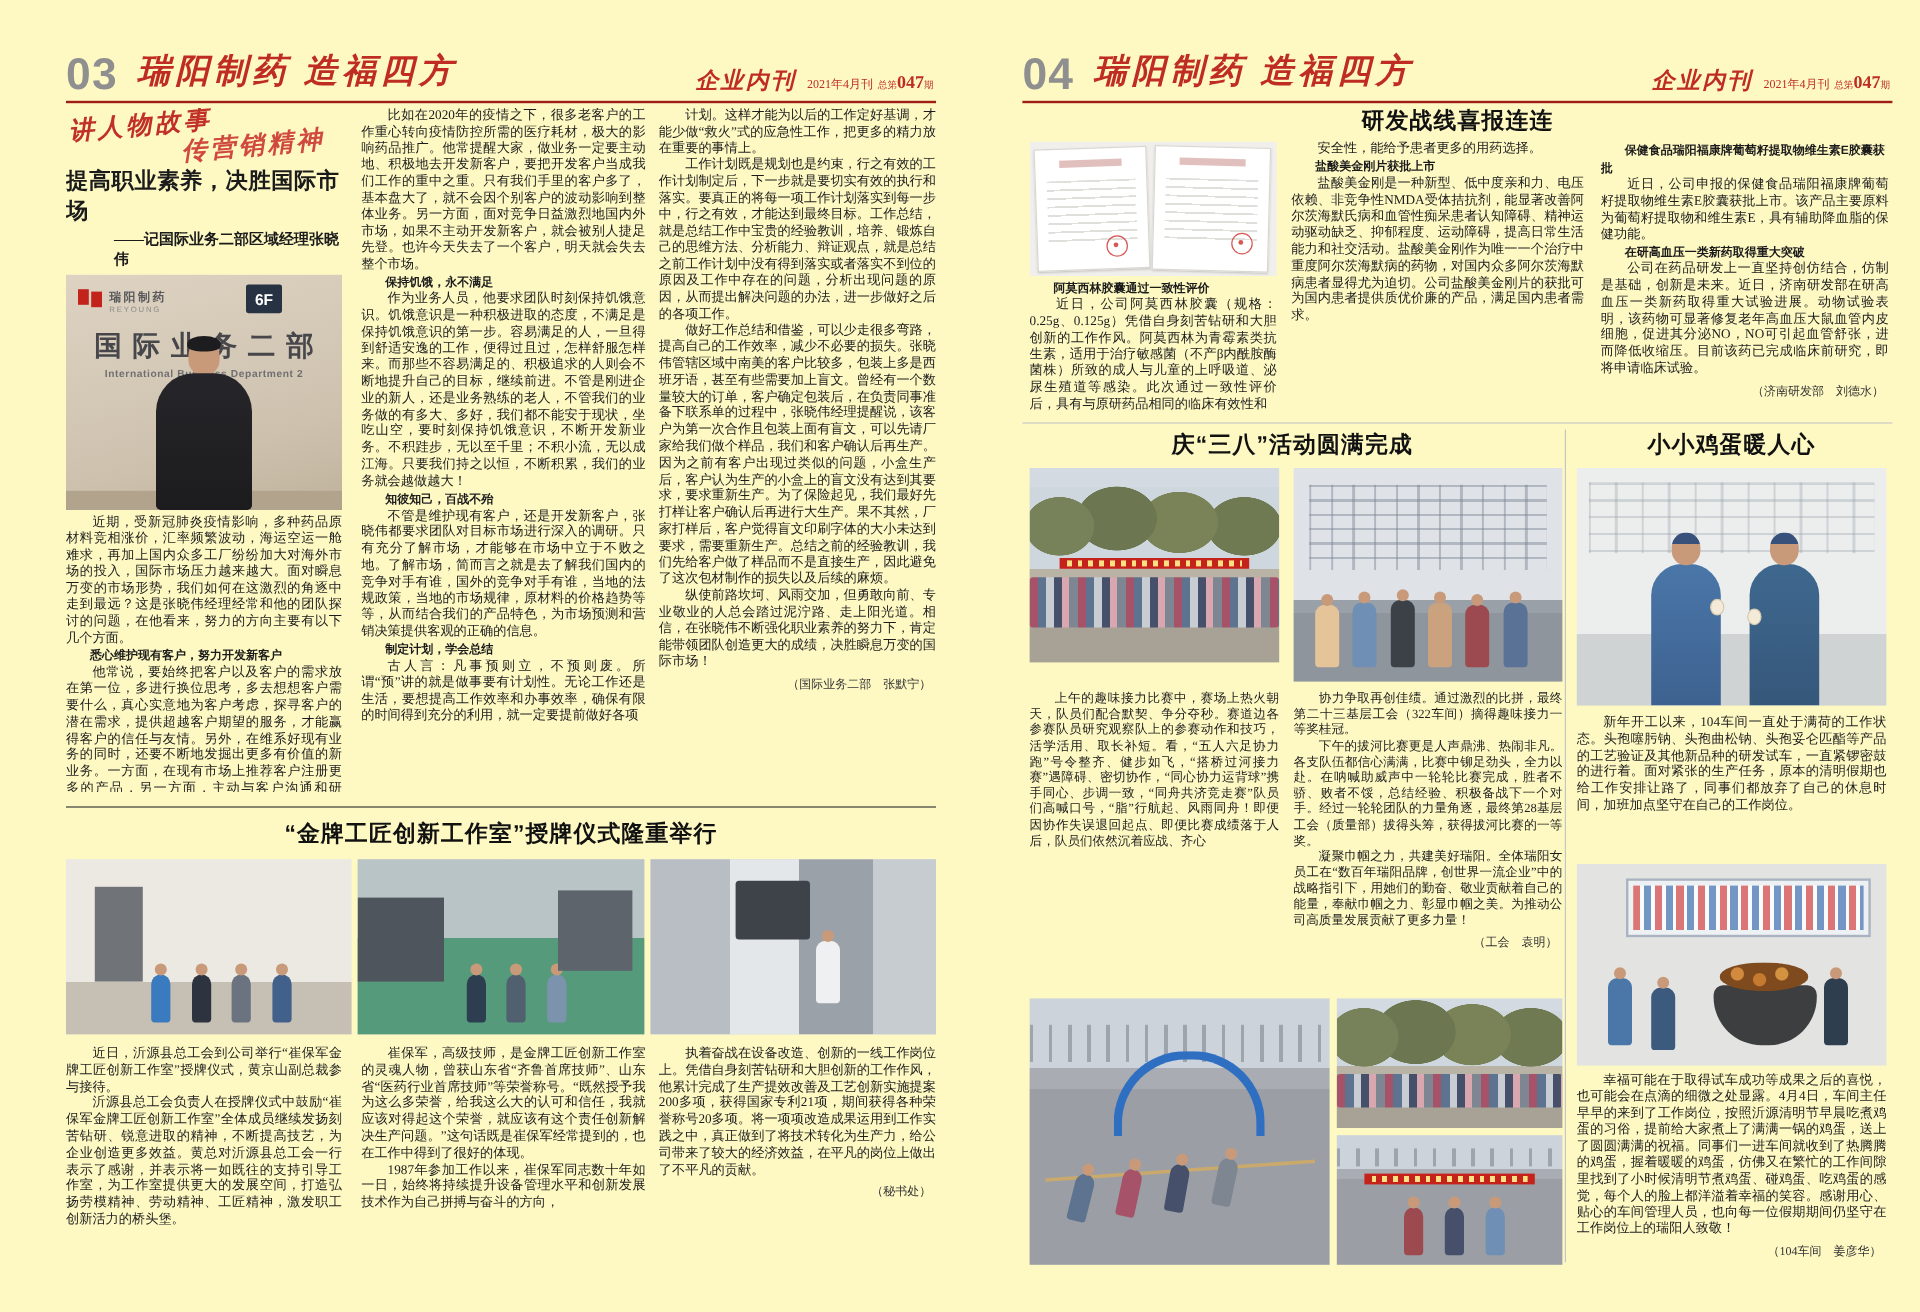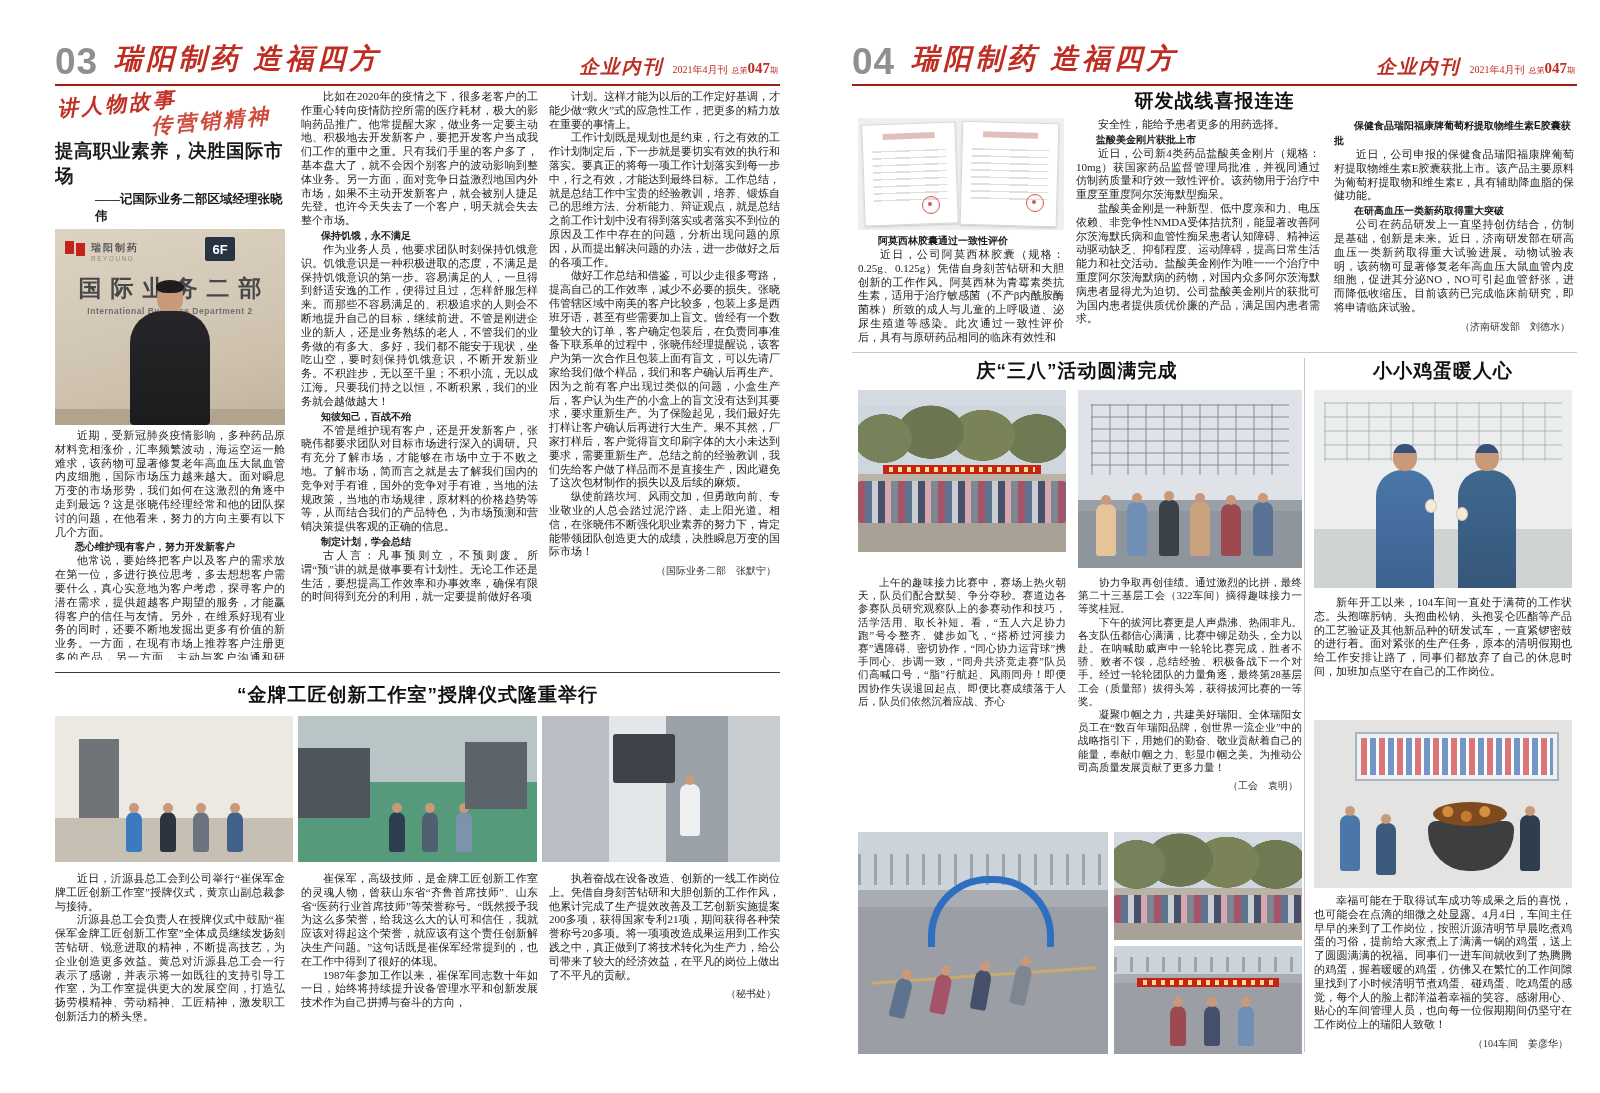--- a/index.html
+++ b/index.html
@@ -1,16 +1,16 @@
 <!DOCTYPE html>
 <html><head>
 <meta charset="utf-8">
 <style>
   html,body{margin:0;padding:0;background:#e8e8e8;}
-  .sheet{position:relative;width:1600px;height:1093px;background:#ffffff;overflow:hidden;
+  .sheet{position:relative;width:1600px;height:1093px;background:#fef9c3;overflow:hidden;
          font-family:"Liberation Serif","DejaVu Serif",serif;color:#1b1b1b;}
   .page{position:absolute;top:40px;width:725px;height:1020px;}
   .p03{left:55px;} .p04{left:852px;}
 
   
   .mh{position:relative;height:44px;border-bottom:2.5px solid #9e1d15;}
   .mh-num{font:bold 37px "Liberation Sans","DejaVu Sans",sans-serif;color:#8f8f8f;letter-spacing:1px;line-height:44px;}
   .mh-title{font-family:"Liberation Serif",serif;font-weight:bold;font-style:italic;font-size:28px;
             color:#bf2d22;margin-left:16px;letter-spacing:4px;vertical-align:6px;}
   .mh-issue{position:absolute;right:2px;bottom:4px;color:#bf2d22;white-space:nowrap;}
@@ -172,21 +172,21 @@
           </span>
         </div>
         <span class="floor">6F</span>
         <div class="sign-cn">国际业务二部</div>
         <div class="sign-en">International Business Department 2</div>
         <span class="floorband"></span>
         <span class="man-head"></span>
         <span class="man-body"></span>
       </div>
       <div class="flow" style="height:288px;overflow:hidden;margin-top:4px;">
-          <p class="bp">近期，受新冠肺炎疫情影响，多种药品原材料竞相涨价，汇率频繁波动，海运空运一舱难求，该药物可显著修复老年高血压大鼠血管内皮细胞，国际市场压力越来越大。面对瞬息万变的市场形势，我们如何在这激烈的角逐中走到最远？这是张晓伟经理经常和他的团队探讨的问题，在他看来，努力的方向主要有以下几个方面。</p>
+          <p class="bp">近期，受新冠肺炎疫情影响，多种药品原材料竞相涨价，汇率频繁波动，海运空运一舱难求，再加上国内众多工厂纷纷加大对海外市场的投入，国际市场压力越来越大。面对瞬息万变的市场形势，我们如何在这激烈的角逐中走到最远？这是张晓伟经理经常和他的团队探讨的问题，在他看来，努力的方向主要有以下几个方面。</p>
           <p class="bh">悉心维护现有客户，努力开发新客户</p>
           <p class="bp">他常说，要始终把客户以及客户的需求放在第一位，多进行换位思考，多去想想客户需要什么，真心实意地为客户考虑，探寻客户的潜在需求，提供超越客户期望的服务，才能赢得客户的信任与友情。另外，在维系好现有业务的同时，还要不断地发掘出更多有价值的新业务。一方面，在现有市场上推荐客户注册更多的产品，另一方面，主动与客户沟通和研究，共同开发新的市场。</p>
         </div>
     </div>
 
     <div class="col flow" style="left:246px;top:50px;width:237px;height:570px;">
         <p class="bp">比如在2020年的疫情之下，很多老客户的工作重心转向疫情防控所需的医疗耗材，极大的影响药品推广。他常提醒大家，做业务一定要主动地、积极地去开发新客户，要把开发客户当成我们工作的重中之重。只有我们手里的客户多了，基本盘大了，就不会因个别客户的波动影响到整体业务。另一方面，面对竞争日益激烈地国内外市场，如果不主动开发新客户，就会被别人捷足先登。也许今天失去了一个客户，明天就会失去整个市场。</p>
         <p class="bh">保持饥饿，永不满足</p>
         <p class="bp">作为业务人员，他要求团队时刻保持饥饿意识。饥饿意识是一种积极进取的态度，不满足是保持饥饿意识的第一步。容易满足的人，一旦得到舒适安逸的工作，便得过且过，怎样舒服怎样来。而那些不容易满足的、积极追求的人则会不断地提升自己的目标，继续前进。不管是刚进企业的新人，还是业务熟练的老人，不管我们的业务做的有多大、多好，我们都不能安于现状，坐吃山空，要时刻保持饥饿意识，不断开发新业务。不积跬步，无以至千里；不积小流，无以成江海。只要我们持之以恒，不断积累，我们的业务就会越做越大！</p>
         <p class="bh">知彼知己，百战不殆</p>
@@ -256,21 +256,20 @@
         <span class="stamp" style="left:168px;top:76px;"></span>
       </div>
       <div class="flow" style="height:118px;overflow:hidden;margin-top:3px;">
           <p class="bh">阿莫西林胶囊通过一致性评价</p>
           <p class="bp">近日，公司阿莫西林胶囊（规格：0.25g、0.125g）凭借自身刻苦钻研和大胆创新的工作作风。阿莫西林为青霉素类抗生素，适用于治疗敏感菌（不产β内酰胺酶菌株）所致的成人与儿童的上呼吸道、泌尿生殖道等感染。此次通过一致性评价后，具有与原研药品相同的临床有效性和</p>
         </div>
     </div>
     <div class="col flow" style="left:224px;top:78px;width:244px;height:234px;">
         <p class="bp">安全性，能给予患者更多的用药选择。</p>
         <p class="bh">盐酸美金刚片获批上市</p>
-        <p class="bp">近日，公司新4类药品盐酸美金刚片（规格：10mg）获国家药品监督管理局批准，并视同通过仿制药质量和疗效一致性评价。该药物用于治疗中重度至重度阿尔茨海默型痴呆。</p>
         <p class="bp">盐酸美金刚是一种新型、低中度亲和力、电压依赖、非竞争性NMDA受体拮抗剂，能显著改善阿尔茨海默氏病和血管性痴呆患者认知障碍、精神运动驱动缺乏、抑郁程度、运动障碍，提高日常生活能力和社交活动。盐酸美金刚作为唯一一个治疗中重度阿尔茨海默病的药物，对国内众多阿尔茨海默病患者显得尤为迫切。公司盐酸美金刚片的获批可为国内患者提供质优价廉的产品，满足国内患者需求。</p>
       </div>
     <div class="col flow" style="left:482px;top:78px;width:240px;height:234px;">
         <p class="bh">保健食品瑞阳福康牌葡萄籽提取物维生素E胶囊获批</p>
         <p class="bp">近日，公司申报的保健食品瑞阳福康牌葡萄籽提取物维生素E胶囊获批上市。该产品主要原料为葡萄籽提取物和维生素E，具有辅助降血脂的保健功能。</p>
         <p class="bh">在研高血压一类新药取得重大突破</p>
         <p class="bp">公司在药品研发上一直坚持创仿结合，仿制是基础，创新是未来。近日，济南研发部在研高血压一类新药取得重大试验进展。动物试验表明，该药物可显著修复老年高血压大鼠血管内皮细胞，促进其分泌NO，NO可引起血管舒张，进而降低收缩压。目前该药已完成临床前研究，即将申请临床试验。</p>
         <p class="by">（济南研发部　刘德水）</p>
       </div>
 

